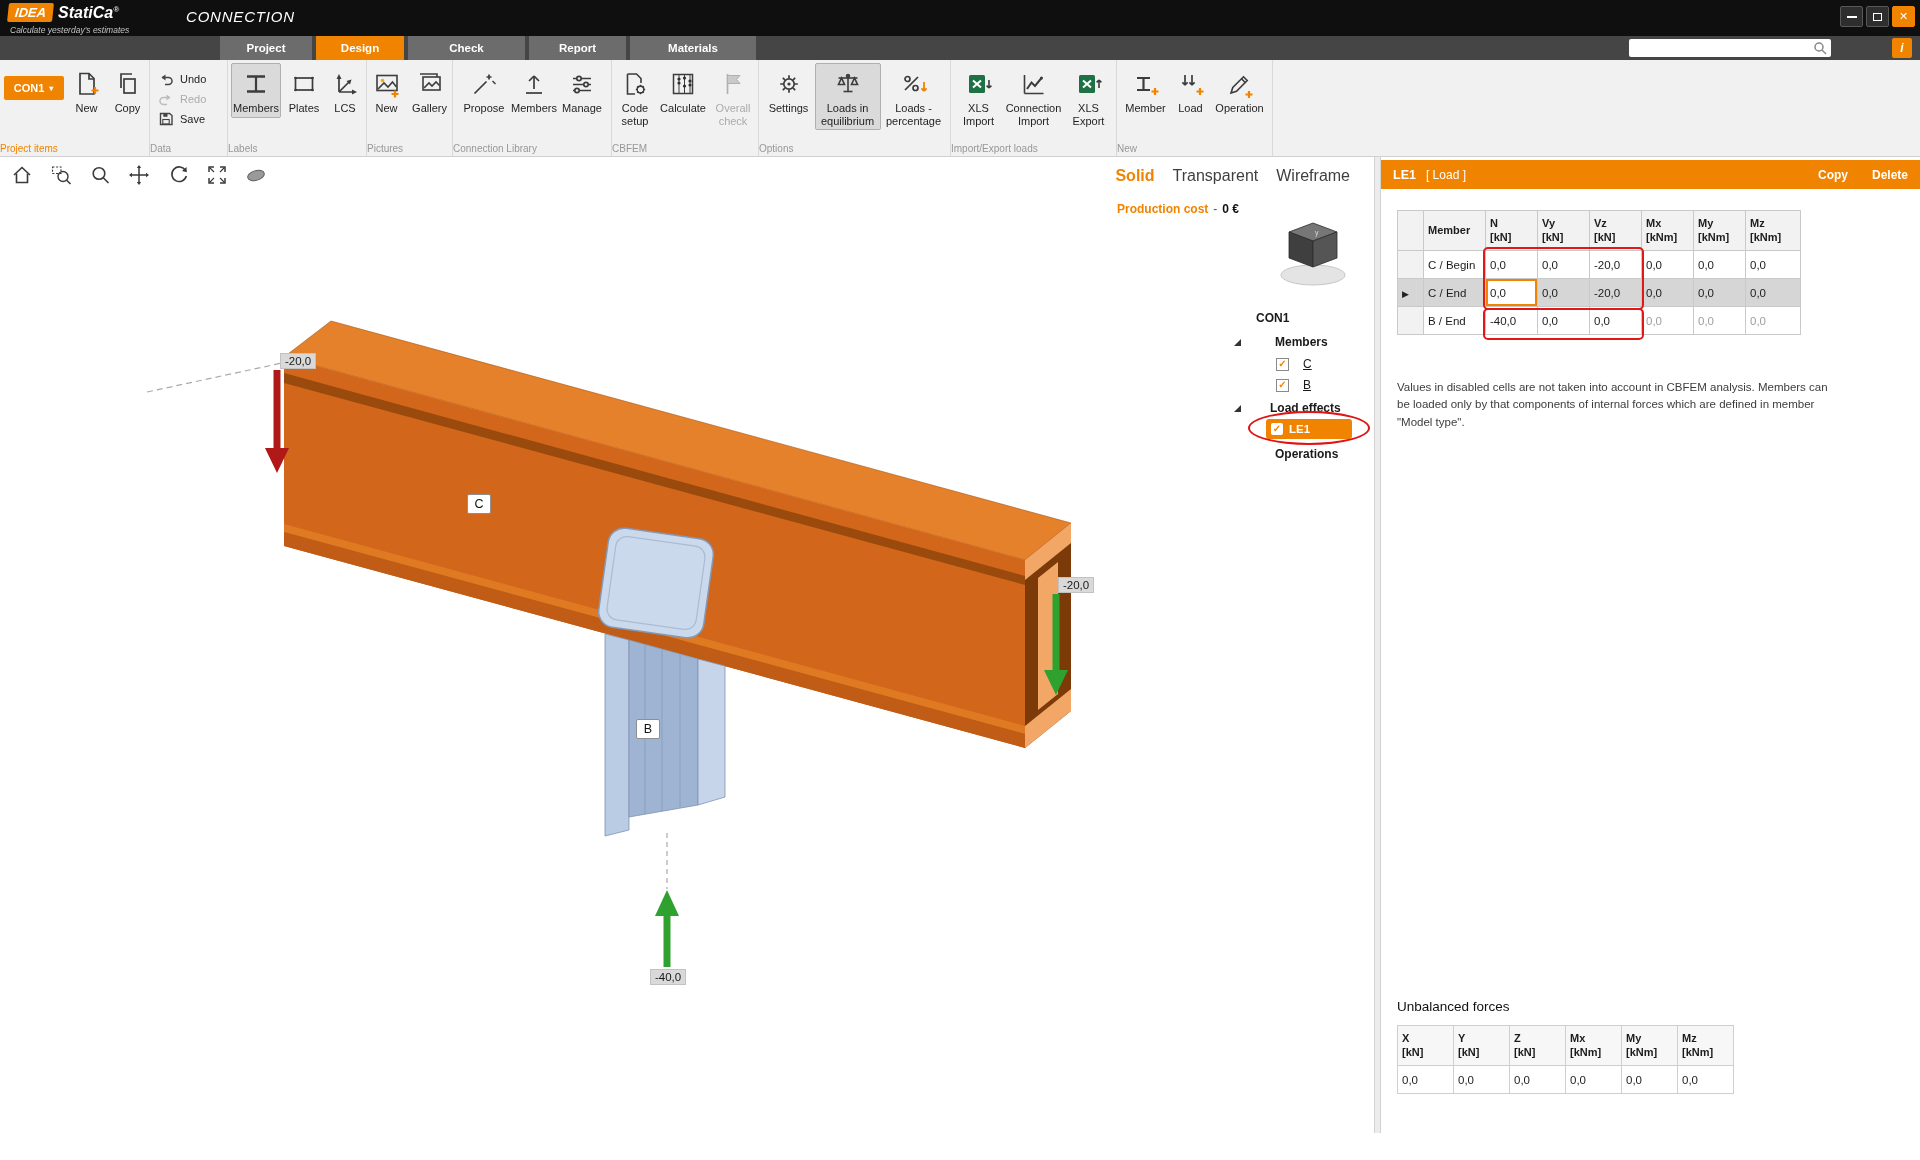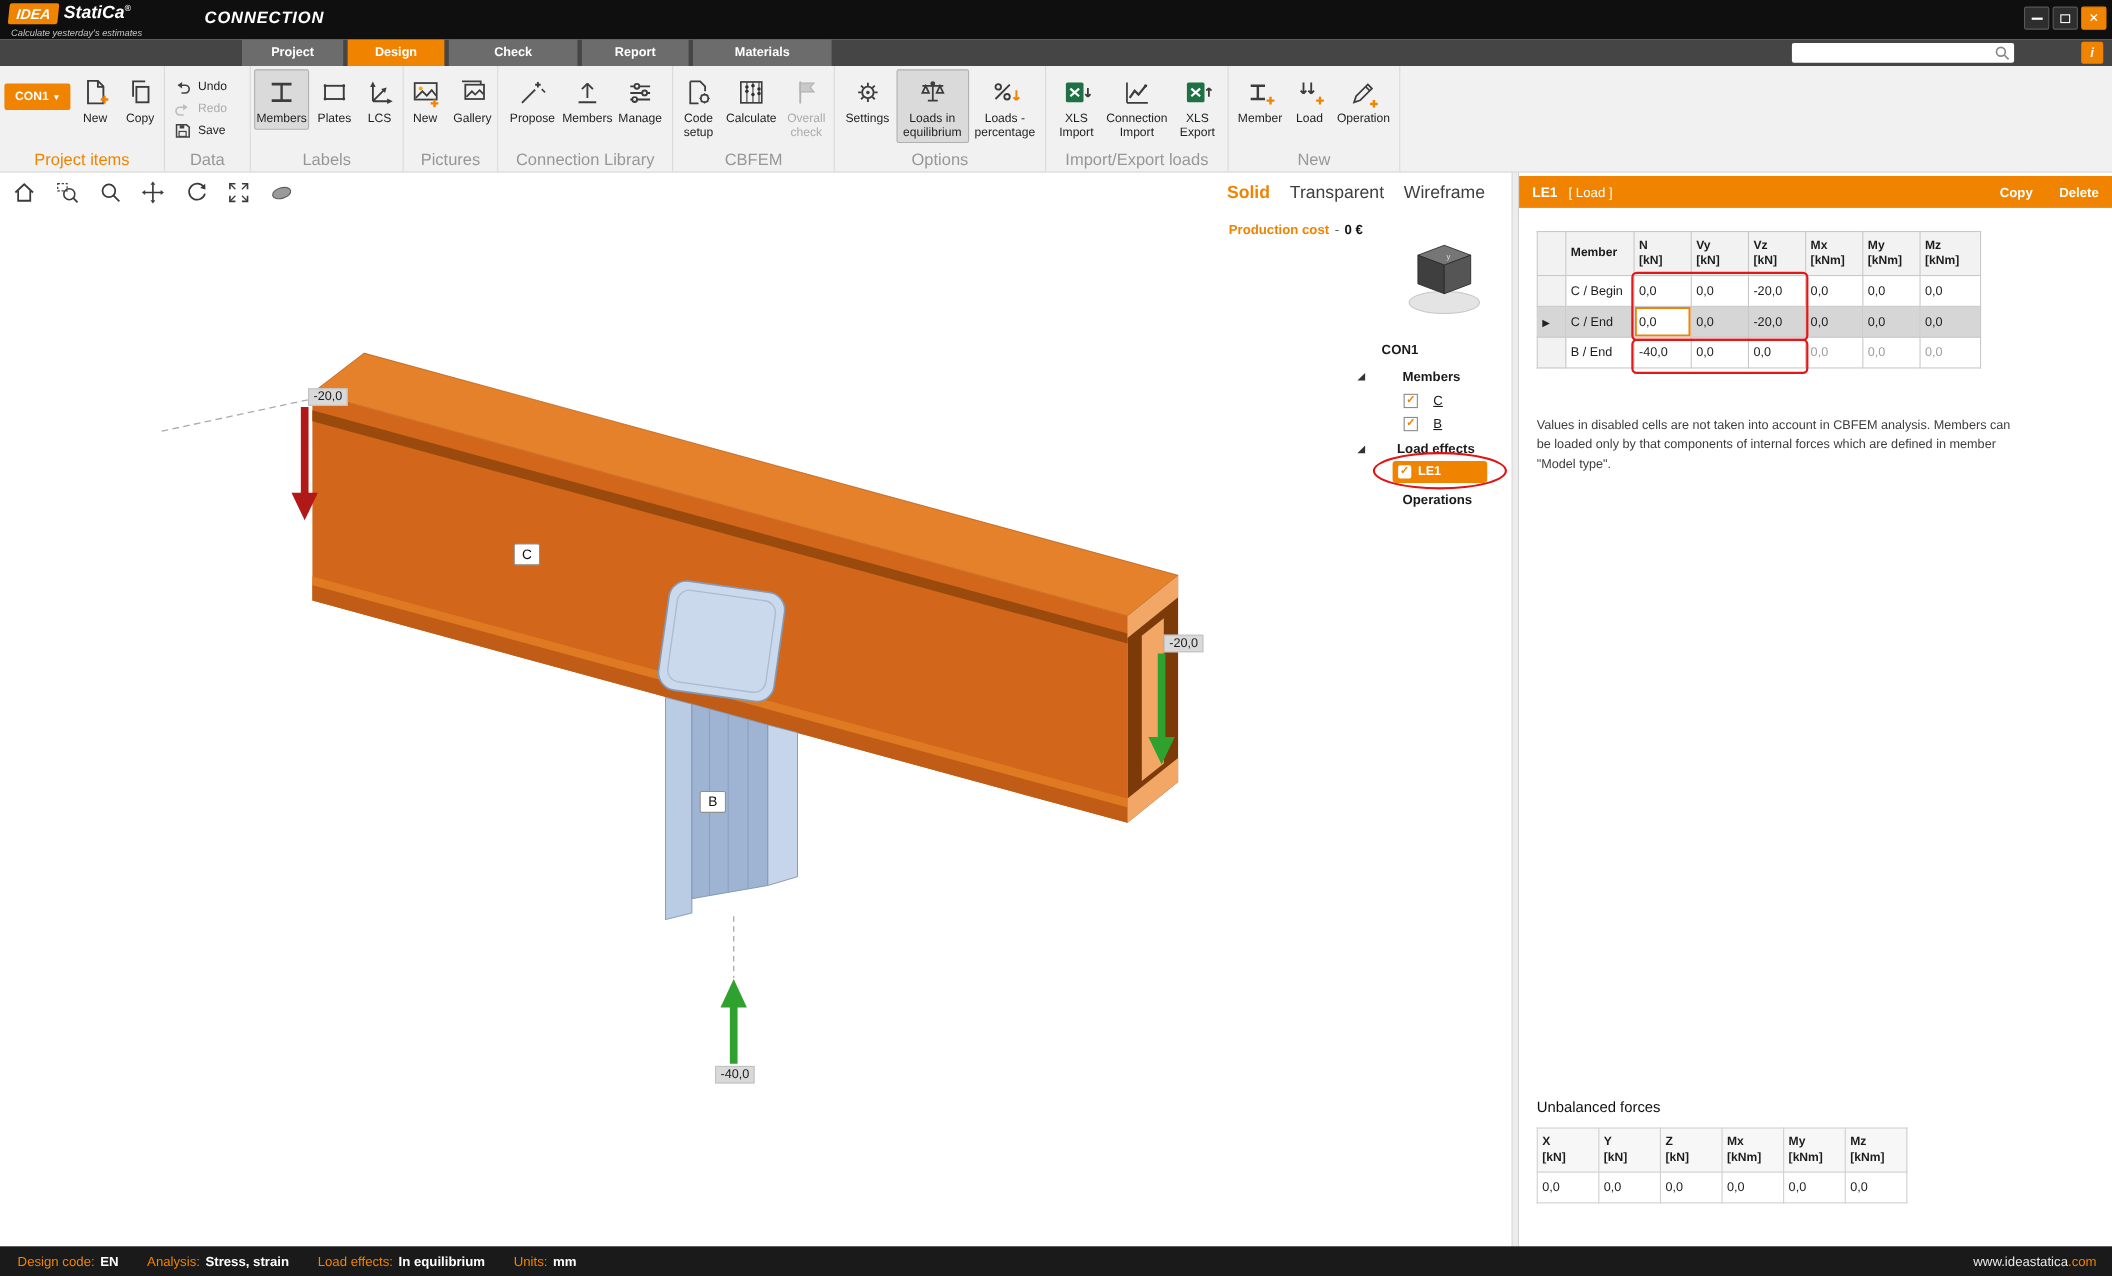--- a/index.html
+++ b/index.html
@@ -6,21 +6,21 @@
 html,body{width:1920px;height:1160px;overflow:hidden;font-family:"Liberation Sans",sans-serif;background:#fff}
 .app{position:relative;width:1920px;height:1160px}
 
 
 .titlebar{position:absolute;left:0;top:0;width:1920px;height:36px;background:#0f0f0f;color:#fff}
 .logo{position:absolute;left:8px;top:3px;display:flex;align-items:center;gap:5px}
 .logo-idea{background:#F08300;color:#fff;font-style:italic;font-weight:bold;font-size:13px;padding:2px 7px;border-radius:2px;transform:skewX(-6deg)}
 .logo-statica{font-style:italic;font-weight:bold;font-size:16px;color:#fff}
 .logo-reg{font-size:8px;vertical-align:super;color:#ddd}
 .tagline{position:absolute;left:10px;top:25px;font-size:8.5px;font-style:italic;color:#c4c4c4}
-.app-name{position:absolute;left:186px;top:8px;font-size:15px;font-weight:bold;font-style:italic;letter-spacing:.8px}
+.app-name{position:absolute;left:186px;top:8px;font-size:15px;font-weight:normal;font-style:italic;letter-spacing:.8px}
 .doc-title{position:absolute;left:0;right:0;top:9px;text-align:center;font-size:12.5px;color:#f0f0f0}
 .win-btns{position:absolute;right:5px;top:6px;display:flex;gap:3px}
 .win-btn{width:23px;height:21px;display:flex;align-items:center;justify-content:center;background:#2e2e2e;border:1px solid #585858;border-radius:2px;color:#fff;font-size:11px}
 .win-close{background:#F08300;border-color:#F08300}
 .min-glyph{display:block;width:10px;height:2px;background:#fff}
 .max-glyph{display:block;width:9px;height:8px;border:1.5px solid #fff}
 
 
 .tabrow{position:absolute;top:36px;left:0;width:1920px;height:24px;background:#454545;display:flex;padding-left:220px}
 .tab{height:24px;display:flex;align-items:center;justify-content:center;margin-right:4px;background:#6C6C6C;color:#fff;font-size:11.5px;font-weight:bold}
@@ -30,21 +30,21 @@
 .search-input{flex:1;border:none;outline:none;font-size:11px;padding:0 6px;background:transparent;font-family:"Liberation Sans",sans-serif}
 .search-icon{margin-right:4px;display:flex}
 .info-btn{position:absolute;right:8px;top:2px;width:20px;height:20px;background:#F08300;color:#fff;border-radius:2px;font-weight:bold;font-style:italic;font-size:12px;display:flex;align-items:center;justify-content:center}
 
 
 .ribbon{position:absolute;top:60px;left:0;width:1920px;height:97px;background:#f1f1f1;border-bottom:1px solid #d0d0d0}
 .rgroup{position:absolute;top:0;height:96px;border-right:1px solid #dadada}
 .g1{left:0;width:150px}.g2{left:150px;width:78px}.g3{left:228px;width:139px}.g4{left:367px;width:86px}
 .g5{left:453px;width:159px}.g6{left:612px;width:147px}.g7{left:759px;width:192px}.g8{left:951px;width:166px}.g9{left:1117px;width:156px}
 .gcontent{display:flex;justify-content:center;align-items:flex-start;padding-top:3px;gap:2px}
-.glabel{position:absolute;bottom:2px;left:0;right:0;text-align:center;font-size:15px;color:#979797}
+.glabel{position:absolute;bottom:2px;left:0;right:0;text-align:left;font-size:10px;color:#979797}
 .glabel.accent{color:#F08300}
 .rbtn{display:flex;flex-direction:column;align-items:center;padding:4px 1px 2px;border:1px solid transparent;border-radius:2px}
 .ricon{height:32px;display:flex;align-items:center;justify-content:center}
 .rlabel{font-size:11px;color:#1f1f1f;text-align:center;line-height:1.15;margin-top:2px}
 .pressed{background:#dadada;border-color:#b0b0b0}
 .disabled .rlabel{color:#ababab}
 .con-btn{margin:13px 2px 0 2px;width:60px;height:24px;background:#F08300;border-radius:2px;color:#fff;font-weight:bold;font-size:11px;display:flex;align-items:center;justify-content:center;gap:5px;flex:none}
 .caret{font-size:8px}
 .data-col{display:flex;flex-direction:column;padding:10px 0 0 8px;gap:2px}
 .sbtn{display:flex;align-items:center;gap:6px;font-size:11px;color:#222;height:18px}
@@ -778,27 +778,14 @@
               <td>0,0</td>
               <td>0,0</td>
               <td>0,0</td>
             </tr>
           </tbody>
         </table>
       </div>
     </div>
   </div>
 
-  <div class="statusbar">
-    <span class="sb-label">Design code:</span>
-    <span class="sb-value">EN</span>
-    <span class="sb-label">Analysis:</span>
-    <span class="sb-value">Stress, strain</span>
-    <span class="sb-label">Load effects:</span>
-    <span class="sb-value">In equilibrium</span>
-    <span class="sb-label">Units:</span>
-    <span class="sb-value">mm</span>
-    <span class="sb-site">
-      <span class="site-main">www.ideastatica</span><span class="site-suffix">.com</span>
-    </span>
-  </div>
 
 </div>
 
 </body></html>

